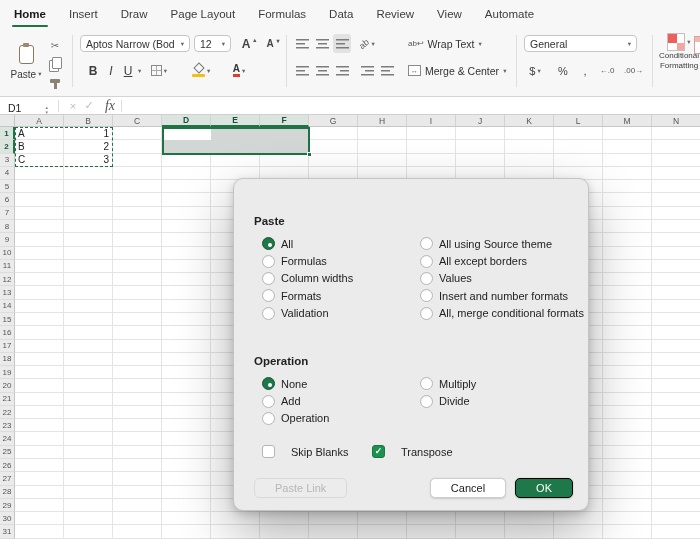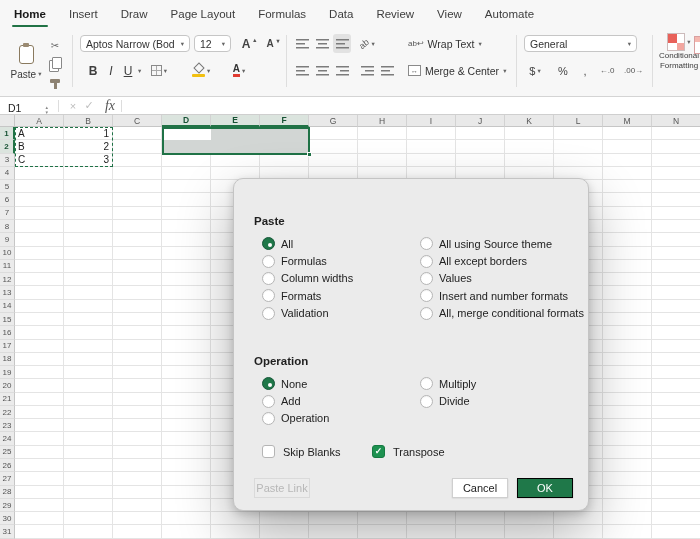--- a/index.html
+++ b/index.html
@@ -90,24 +90,24 @@
 .opt-cell.left{width:158px;flex:0 0 158px}
 .opt-cell.right{flex:1}
 .opt-lbl{font-size:11px;color:#222;white-space:nowrap}
 .radio{width:13px;height:13px;flex:0 0 13px;border-radius:50%;background:#fff;border:1px solid #b5b5b5;box-shadow:inset 0 1px 1px rgba(0,0,0,.05);position:relative}
 .radio.on{background:#1f7849;border-color:#17593a}
 .radio.on::after{content:"";position:absolute;left:4.5px;top:4.5px;width:4px;height:4px;background:#fff;border-radius:50%}
 .chk{width:13px;height:13px;flex:0 0 13px;border-radius:3px;background:#fff;border:1px solid #b5b5b5;display:flex;align-items:center;justify-content:center}
 .chk.on{background:#1d9150;border-color:#157a41}
 .chk.on::after{content:"✓";color:#fff;font-size:9px;font-weight:700;line-height:9px}
 .chk-row{position:absolute;left:28px;right:10px;display:flex;align-items:center}
-.chk-cell{display:flex;align-items:center;gap:8px}
+.chk-cell{display:flex;align-items:center;gap:16px}
 .chk-cell.first{width:110px;flex:0 0 110px}
 .dlg-buttons{position:absolute;left:20px;right:15px;bottom:12px;display:flex;align-items:center;gap:9px}
-.btn{height:20px;min-width:56px;padding:0 1px;border-radius:0;font-size:11px;display:flex;align-items:center;justify-content:center}
+.btn{height:20px;min-width:56px;padding:0 20px;border-radius:5px;font-size:11px;display:flex;align-items:center;justify-content:center}
 .btn.disabled{background:#ececec;border:1px solid #dadada;color:#b7b7b7}
 .btn.cancel{background:#fff;border:1px solid #cfcfcf;color:#222;box-shadow:0 .5px 1.5px rgba(0,0,0,.15)}
 .btn.ok{background:#1f7849;border:1px solid #000000;color:#fff;box-shadow:0 .5px 1.5px rgba(0,0,0,.2)}
 .spacer{flex:1}
 </style>
 </head>
 <body>
 
 <div class="app">
 

